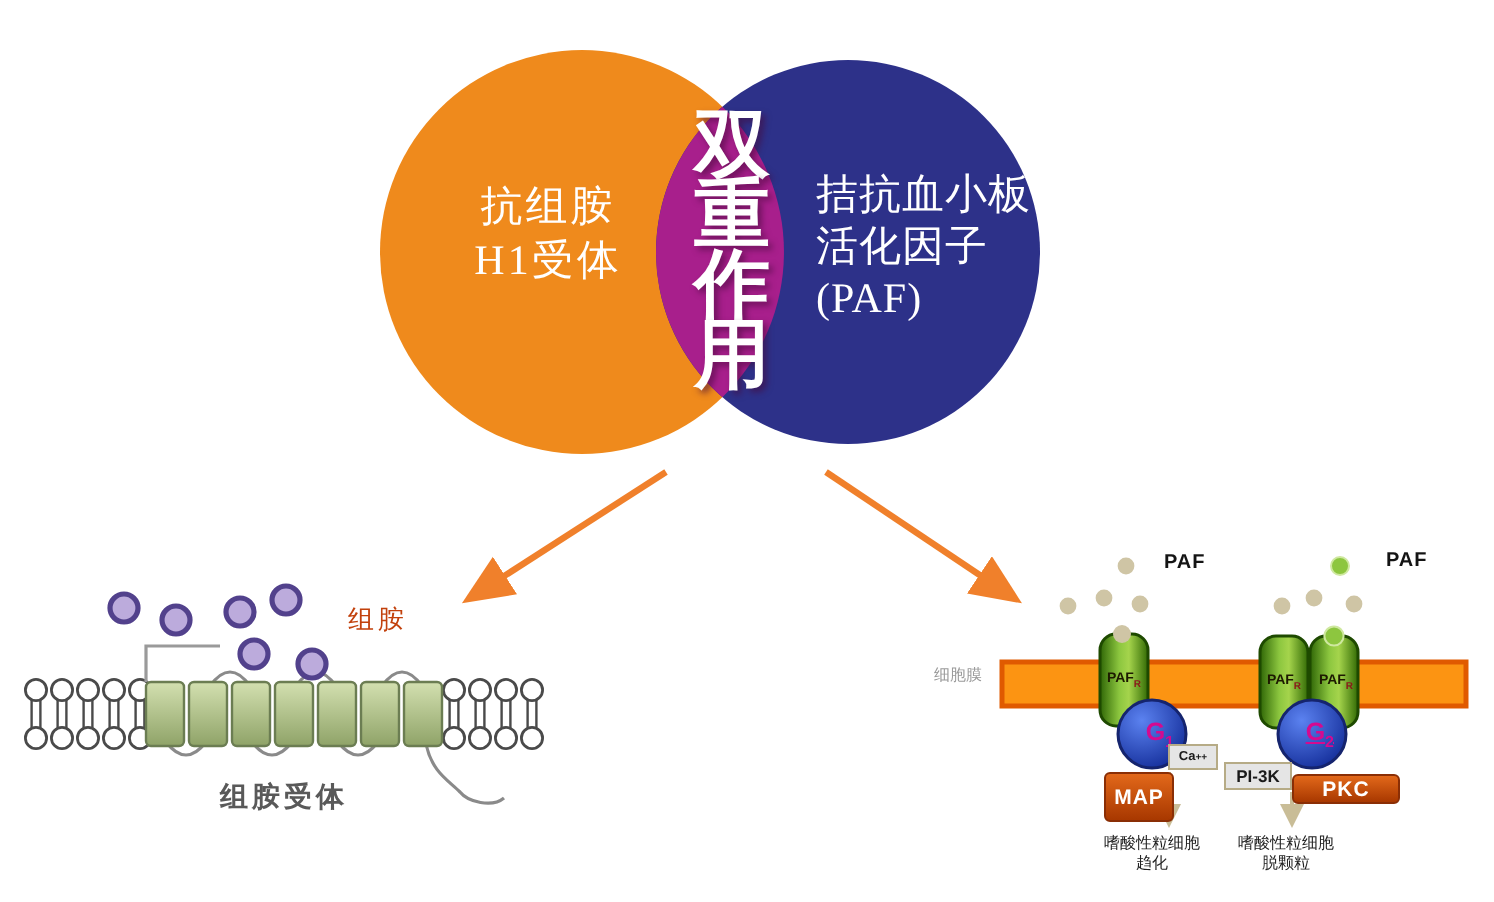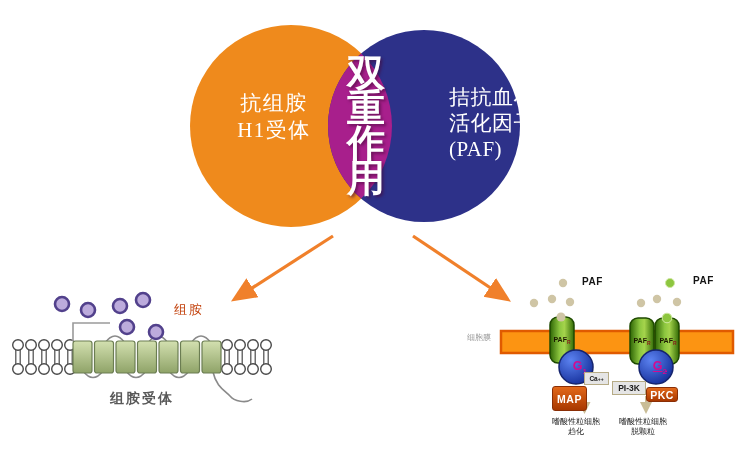--- a/index.html
+++ b/index.html
@@ -11,21 +11,21 @@
   .abs{position:absolute;}
   
   .venn-left-label{
     left:204px;top:90px;width:140px;text-align:center;color:#fff;
     font-family:"Liberation Serif","DejaVu Serif",serif;
     font-size:21px;line-height:27px;letter-spacing:1.5px;
   }
   .venn-right-label{
     left:408px;top:84px;width:130px;text-align:left;color:#fff;
     font-family:"Liberation Serif","DejaVu Serif",serif;
-    font-size:21px;line-height:26px;letter-spacing:.5px;margin-left:41px;
+    font-size:21px;line-height:26px;letter-spacing:.5px;
   }
   .venn-overlap-label{
     left:347px;top:56px;width:34px;color:#fff;text-align:center;
     font-size:38px;line-height:35px;font-weight:bold;word-break:break-all;
     text-shadow:2px 2px 3px rgba(70,10,60,.6);
   }
   
   .histamine-label{left:174px;top:301px;font-size:13px;color:#c2410c;letter-spacing:2px;}
   .histamine-receptor-label{left:110px;top:390px;font-size:14px;color:#595959;font-weight:600;letter-spacing:2px;}
   
@@ -40,21 +40,21 @@
   .gprot.g1{left:565px;top:359px;} .gprot.g2{left:645px;top:359px;text-decoration:underline;}
   .wbox{background:#e5e5e5;border:1px solid #b6ab86;box-sizing:border-box;
         display:flex;align-items:center;justify-content:center;color:#1a1a1a;font-weight:bold;}
   .ca-box{left:584px;top:372px;width:25px;height:13px;font-size:6.5px;}
   .ca-box sup{font-size:5px;}
   .pi3k-box{left:612px;top:381px;width:34px;height:14px;font-size:8.5px;}
   .kbox{background:linear-gradient(180deg,#e2681a 0%,#a83800 100%);border:1px solid #8a2e05;
         border-radius:3px;box-sizing:border-box;color:#fff;font-weight:bold;font-size:10.5px;
         display:flex;align-items:center;justify-content:center;letter-spacing:.5px;}
   .map-box{left:552px;top:386px;width:35px;height:25px;}
-  .pkc-box{left:646px;top:387px;width:32px;height:15px;}
+  .pkc-box{left:646px;top:387px;width:54px;height:15px;}
   .ebc{font-size:8px;color:#222;line-height:1.25;text-align:center;width:58px;}
   .ebc.left{left:547px;top:417px;} .ebc.right{left:614px;top:417px;}
 </style>
 </head>
 <body>
 
 <div id="stage">
 
   <svg id="scene" viewBox="0 0 747 451">
     <defs>

